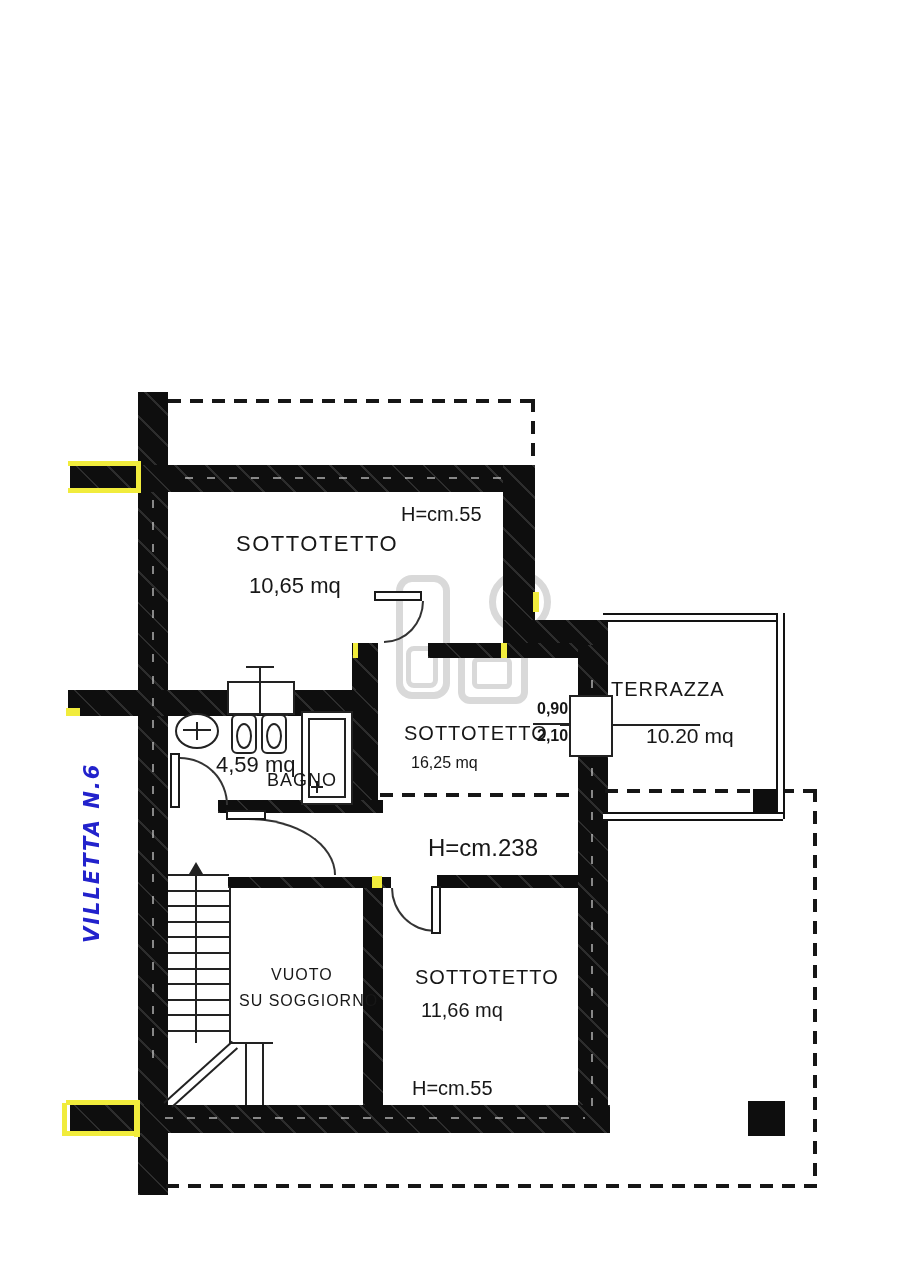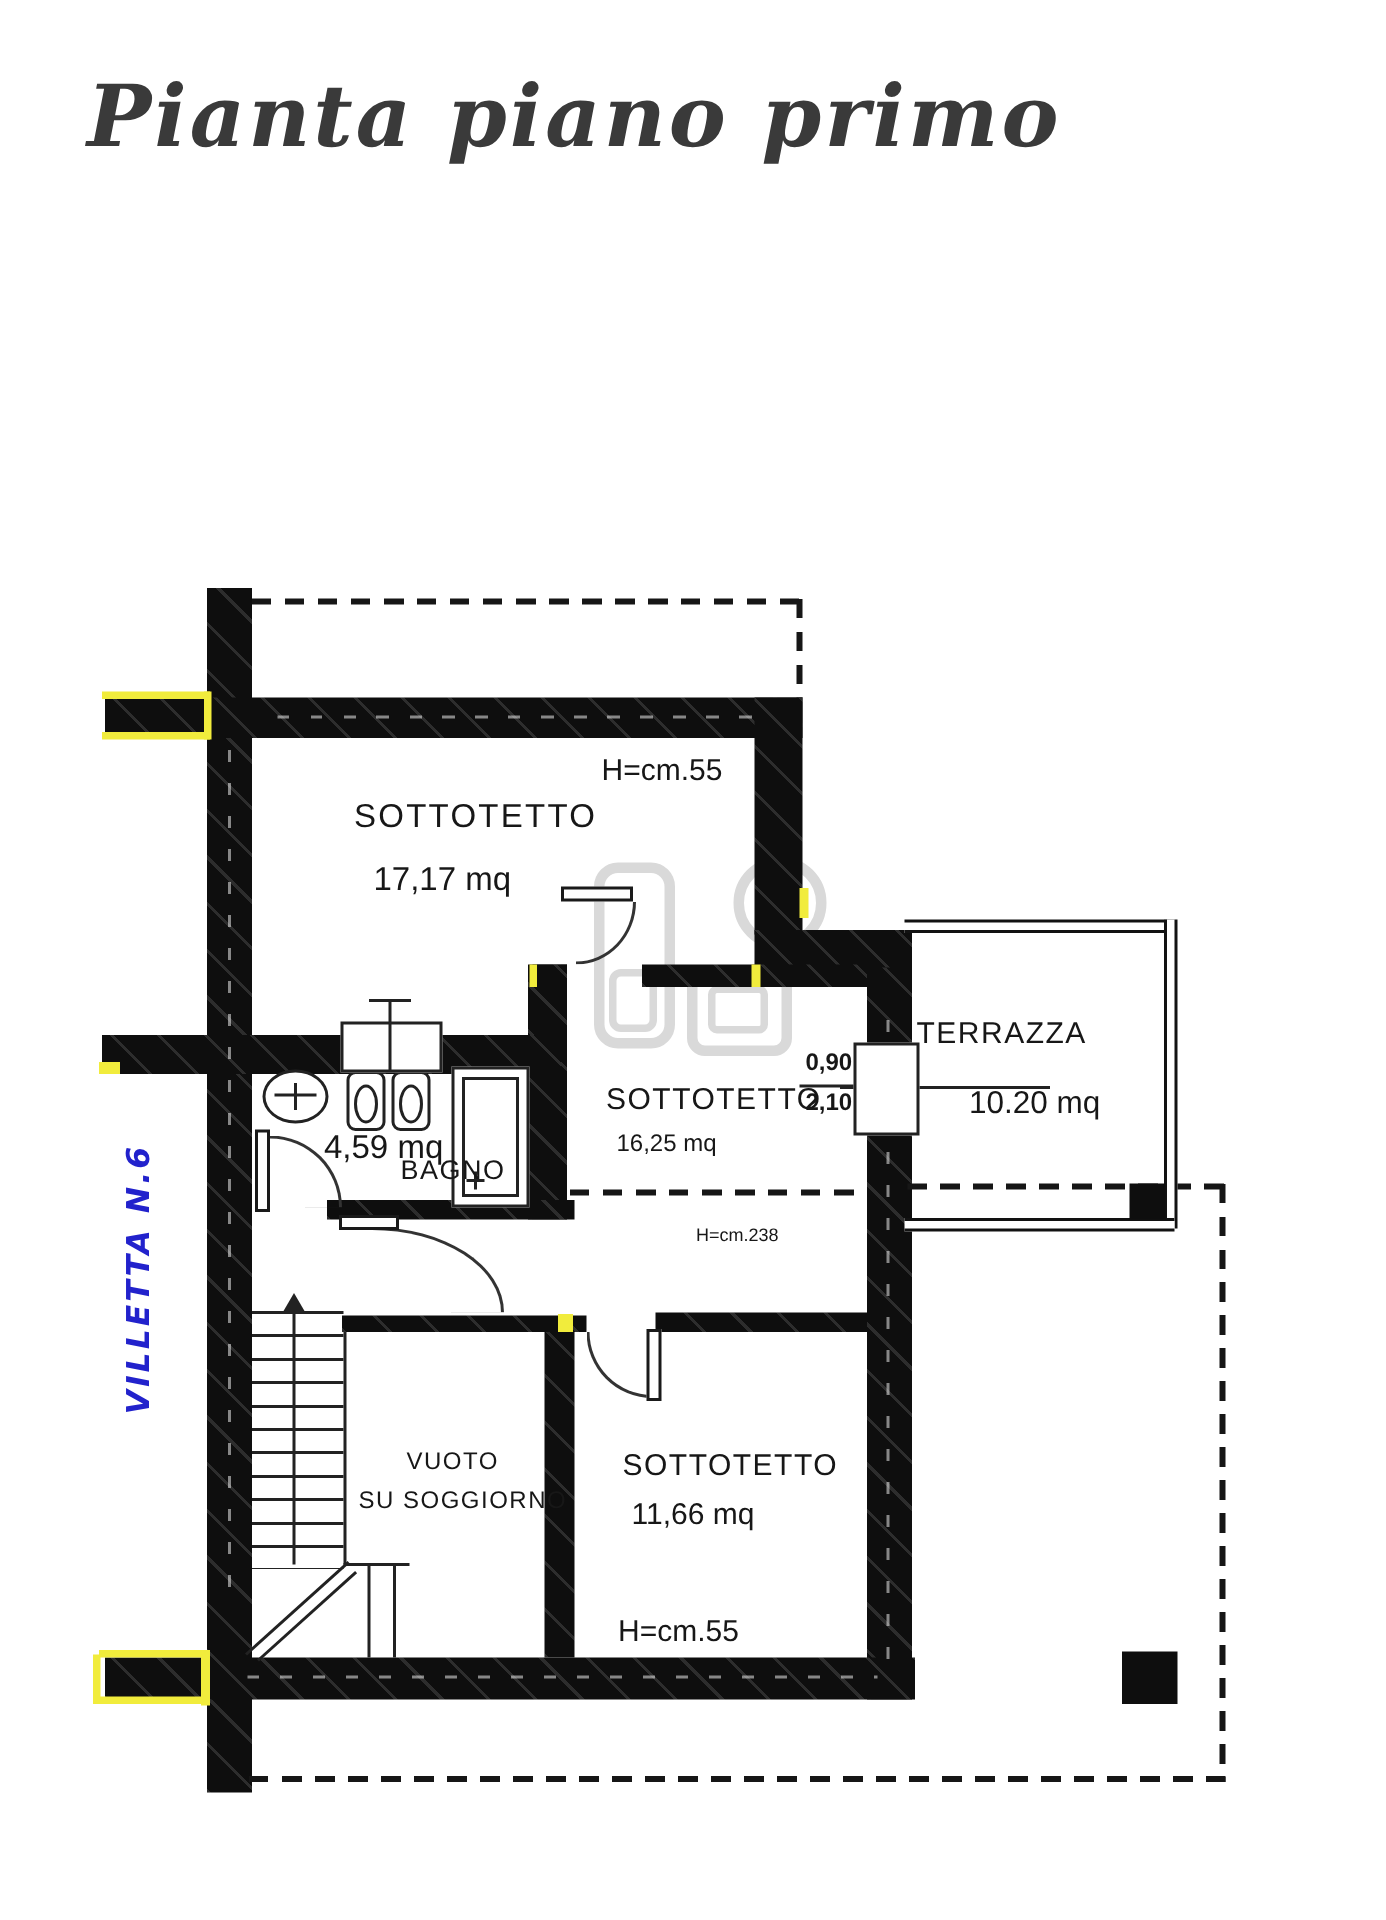--- a/index.html
+++ b/index.html
@@ -44,21 +44,20 @@
   .villetta{position:absolute;writing-mode:vertical-rl;transform:rotate(180deg);
             font-family:"DejaVu Sans",sans-serif;font-style:italic;font-weight:bold;
             font-size:21px;letter-spacing:2px;z-index:8;}
   .pillar{position:absolute;background:#0e0e0e;}
 </style>
 </head>
 <body>
 
 <div class="canvas">
 
-  <div class="title">Pianta piano primo</div>
 
   <div>
     <div class="wm" style="left:396px;top:575px;width:54px;height:124px;border-radius:16px;"></div>
     <div class="wm" style="left:406px;top:646px;width:32px;height:42px;border-width:5px;border-radius:8px;"></div>
     <div class="wm" style="left:489px;top:571px;width:62px;height:62px;border-radius:50%;"></div>
     <div class="wm" style="left:458px;top:644px;width:70px;height:60px;border-radius:12px;"></div>
     <div class="wm" style="left:472px;top:657px;width:40px;height:32px;border-width:5px;border-radius:6px;"></div>
   </div>
 
   <div class="wall" style="left:138px;top:392px;width:30px;height:803px;"></div>
@@ -145,26 +144,26 @@
   <div class="thin-h" style="left:311px;top:786px;width:12px;z-index:9;"></div>
   <div class="thin-v" style="left:316px;top:781px;height:12px;z-index:9;"></div>
 
   <div class="fix" style="left:227px;top:681px;width:68px;height:34px;z-index:7;"></div>
   <div class="thin-v" style="left:259px;top:668px;height:46px;z-index:8;"></div>
   <div class="thin-h" style="left:246px;top:666px;width:28px;z-index:8;"></div>
   <div class="fix" style="left:569px;top:695px;width:44px;height:62px;z-index:7;"></div>
   <div class="thin-h" style="left:560px;top:724px;width:140px;z-index:6;"></div>
 
   <div class="lbl" style="left:236px;top:531px;font-size:22px;letter-spacing:1.5px;">SOTTOTETTO</div>
-  <div class="lbl" style="left:249px;top:573px;font-size:22px;">17,17  mq</div>
+  <div class="lbl" style="left:249px;top:573px;font-size:22px;">10,65  mq</div>
   <div class="lbl" style="left:401px;top:503px;font-size:20px;">H=cm.55</div>
 
   <div class="lbl" style="left:404px;top:722px;font-size:20px;letter-spacing:1px;">SOTTOTETTO</div>
   <div class="lbl" style="left:411px;top:754px;font-size:16px;">16,25  mq</div>
-  <div class="lbl" style="left:428px;top:816px;font-size:12px;margin-left:36px;">H=cm.238</div>
+  <div class="lbl" style="left:428px;top:834px;font-size:24px;">H=cm.238</div>
 
   <div class="lbl" style="left:611px;top:678px;font-size:20px;letter-spacing:1px;">TERRAZZA</div>
   <div class="lbl" style="left:646px;top:724px;font-size:21px;">10.20  mq</div>
 
   <div class="lbl" style="left:216px;top:752px;font-size:22px;z-index:9;">4,59  mq</div>
   <div class="lbl" style="left:222px;top:770px;font-size:18px;letter-spacing:1px;z-index:9;margin-left:45px;">BAGNO</div>
 
   <div class="lbl" style="left:271px;top:966px;font-size:16px;letter-spacing:1px;">VUOTO</div>
   <div class="lbl" style="left:239px;top:992px;font-size:16px;letter-spacing:1px;">SU  SOGGIORNO</div>
 

